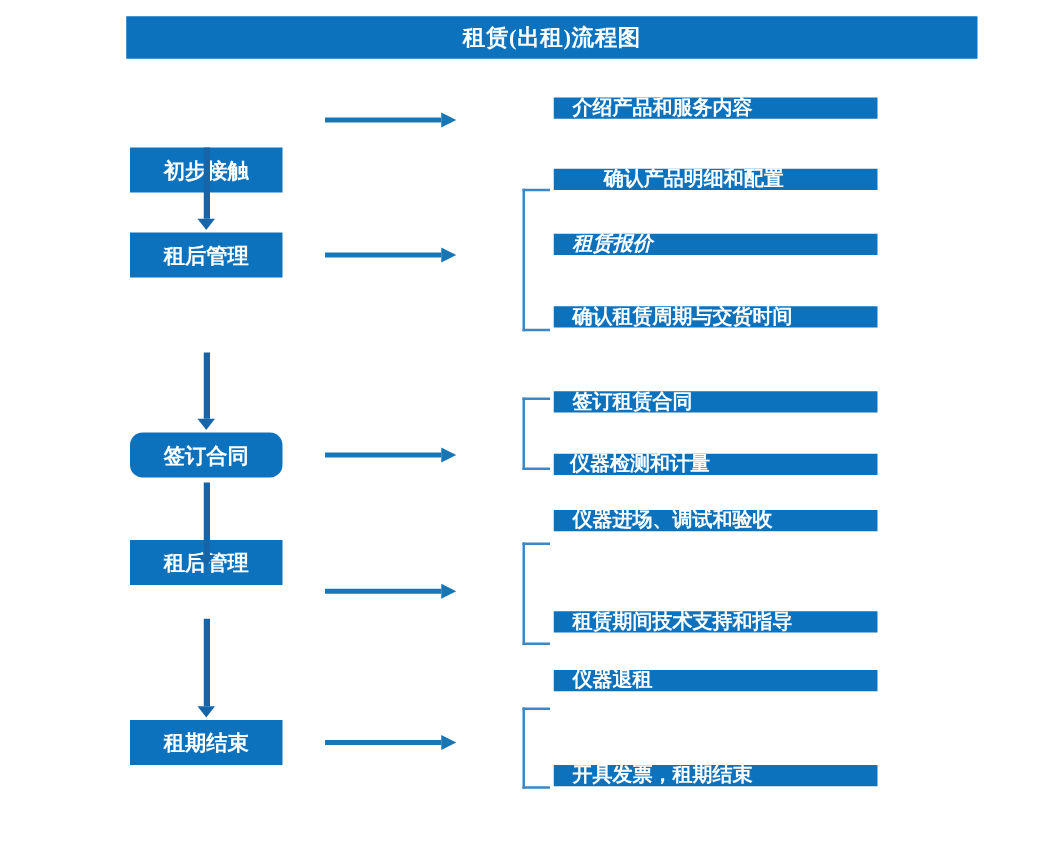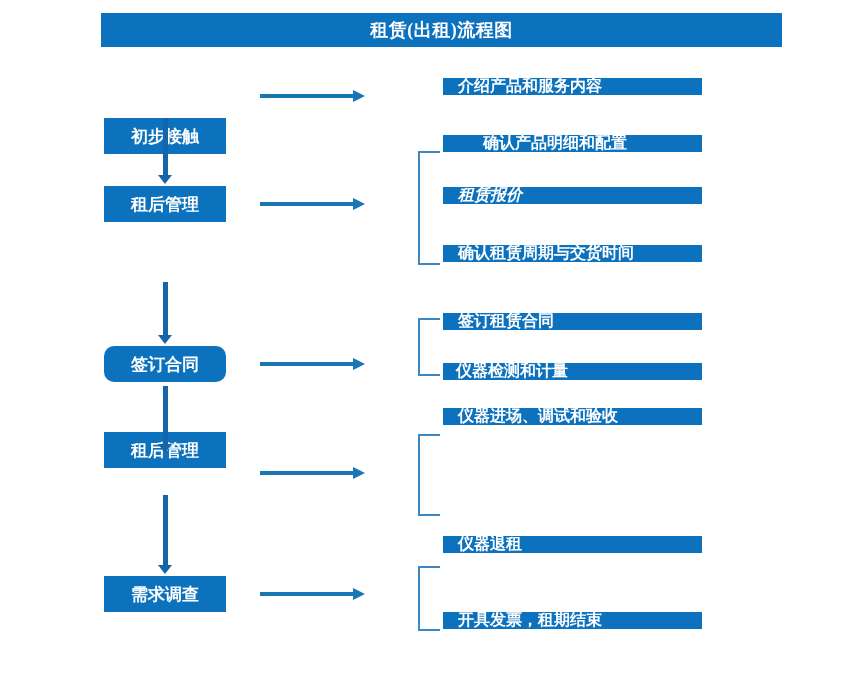--- a/index.html
+++ b/index.html
@@ -75,21 +75,21 @@
 <body>
 
 <div id="canvas">
 
   <div class="title-bar">租赁(出租)流程图</div>
 
   <div class="stage-box" style="top:78px;margin-top:40px;">初步接触</div>
   <div class="stage-box" style="top:186px;">租后管理</div>
   <div class="stage-box" style="top:346px;border-radius:10px;">签订合同</div>
   <div class="stage-box" style="top:432px;">租后管理</div>
-  <div class="stage-box" style="top:576px;">需求调查</div>
+  <div class="stage-box" style="top:576px;">租期结束</div>
 
   <div class="v-arrow" style="left:158px;top:118px;height:66px;">
     <div class="shaft" style="height:57px;"></div>
       <div class="head" style="top:57px;"></div>
   </div>
   <div class="v-arrow" style="left:158px;top:282px;height:62px;">
     <div class="shaft" style="height:53px;"></div>
       <div class="head" style="top:53px;"></div>
   </div>
   <div class="v-arrow" style="left:158px;top:386px;height:67px;">
@@ -127,16 +127,17 @@
   <div class="bracket" style="top:434px;height:82px;"></div>
   <div class="bracket" style="top:566px;height:65px;"></div>
 
   <div class="task-box" style="top:78px;">介绍产品和服务内容</div>
   <div class="task-box" style="top:135px;padding-left:40px;">确认产品明细和配置</div>
   <div class="task-box" style="top:187px;font-style:italic;">租赁报价</div>
   <div class="task-box" style="top:245px;">确认租赁周期与交货时间</div>
   <div class="task-box" style="top:313px;">签订租赁合同</div>
   <div class="task-box" style="top:363px;padding-left:13px;">仪器检测和计量</div>
   <div class="task-box" style="top:408px;">仪器进场、调试和验收</div>
+  <div class="task-box" style="top:489px;">租赁期间技术支持和指导</div>
   <div class="task-box" style="top:536px;">仪器退租</div>
   <div class="task-box" style="top:612px;">开具发票，租期结束</div>
 
 </div>
 
 </body></html>

